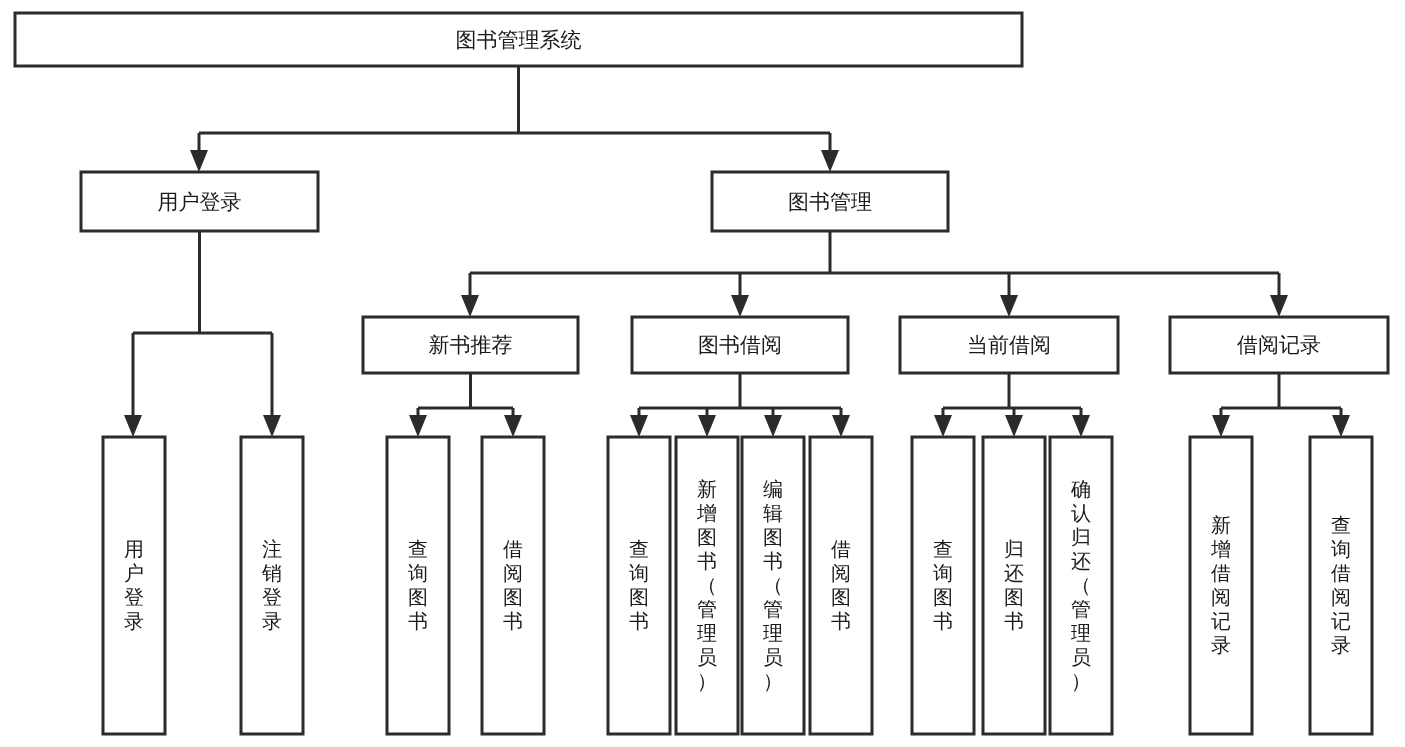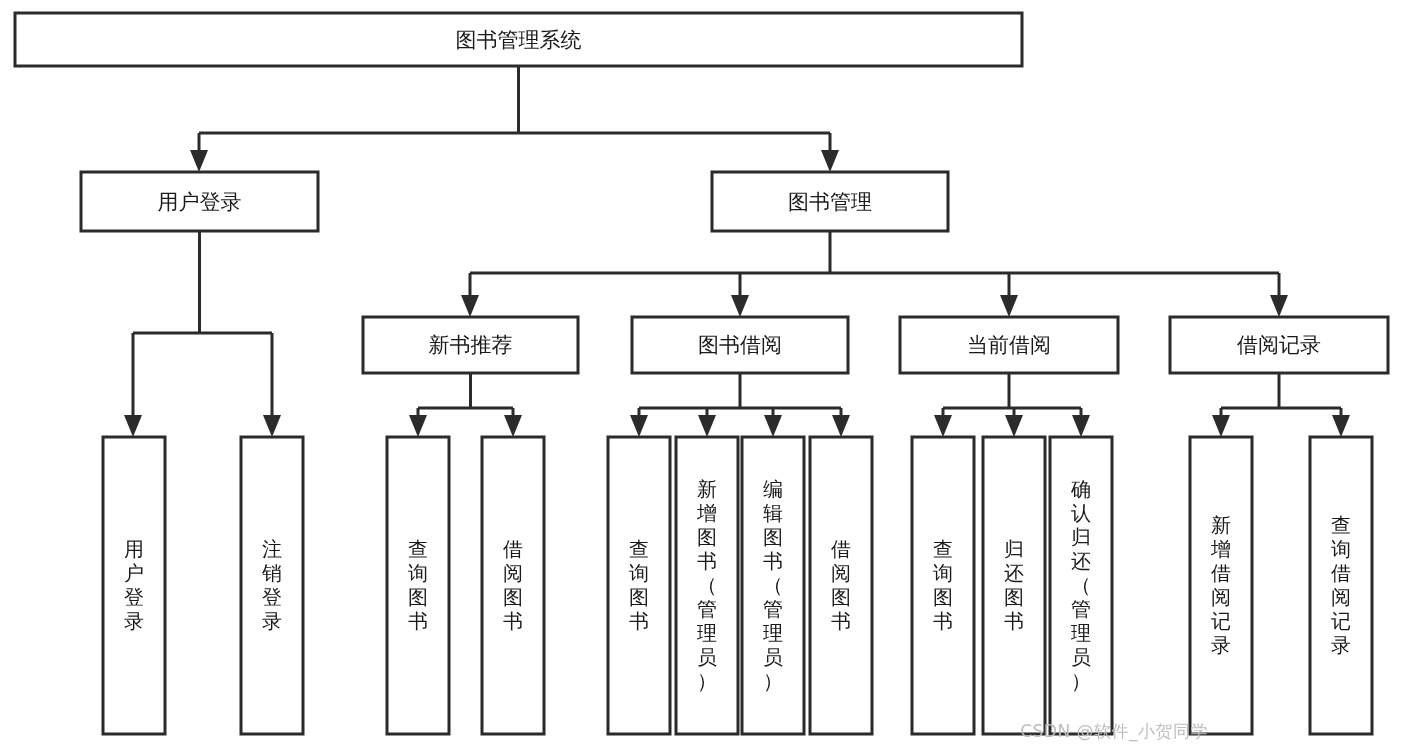--- a/index.html
+++ b/index.html
@@ -202,14 +202,13 @@
         <g>
           <rect x="1190" y="437" width="62" height="297" class="node-box" rx="0"></rect>
           <text x="1221" y="532.22" class="node-label-v"><tspan x="1221" dy="0">新</tspan><tspan x="1221" dy="24">增</tspan><tspan x="1221" dy="24">借</tspan><tspan x="1221" dy="24">阅</tspan><tspan x="1221" dy="24">记</tspan><tspan x="1221" dy="24">录</tspan></text>
         </g>
         <g>
           <rect x="1310" y="437" width="62" height="297" class="node-box" rx="0"></rect>
           <text x="1341" y="532.22" class="node-label-v"><tspan x="1341" dy="0">查</tspan><tspan x="1341" dy="24">询</tspan><tspan x="1341" dy="24">借</tspan><tspan x="1341" dy="24">阅</tspan><tspan x="1341" dy="24">记</tspan><tspan x="1341" dy="24">录</tspan></text>
         </g>
       </g>
   </svg>
-  <div class="watermark">CSDN @软件_小贺同学</div>
 </div>
 
 </body></html>

